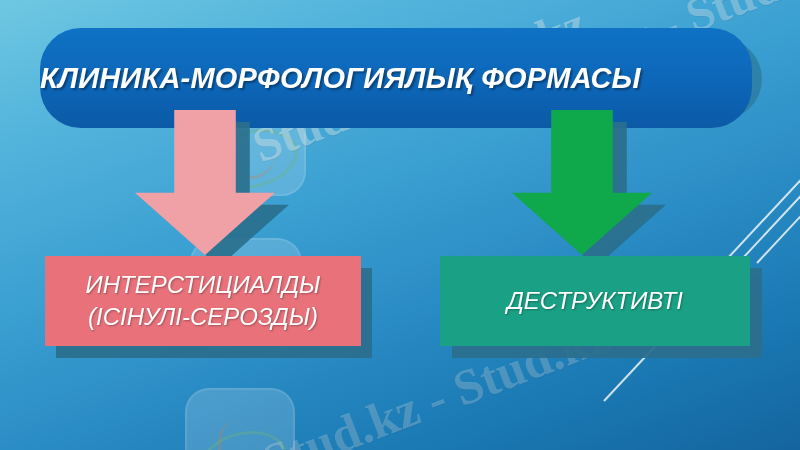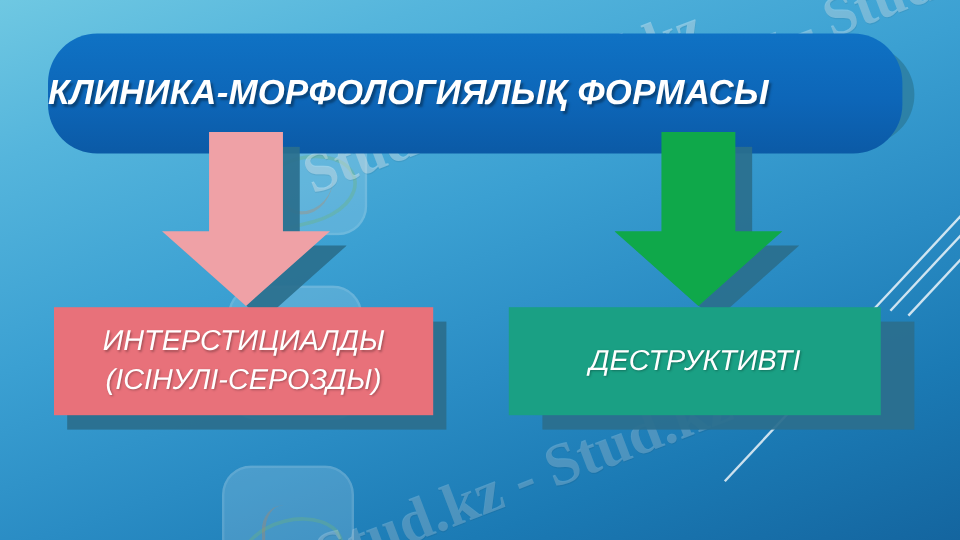--- a/index.html
+++ b/index.html
@@ -165,21 +165,21 @@
     align-items: center;
     justify-content: center;
   }
   #box-left-shadow  { left: 56px;  top: 268px; width: 316px; height: 90px; }
   #box-left {
     left: 45px; top: 256px; width: 316px; height: 90px;
     background: #e8717a;
   }
   #box-right-shadow { left: 452px; top: 268px; width: 310px; height: 90px; }
   #box-right {
-    left: 424px; top: 256px; width: 310px; height: 90px;
+    left: 440px; top: 256px; width: 310px; height: 90px;
     background: #17a082;
     background: #1aa084;
   }
   .box-line {
     color: #ffffff;
     font-family: "Liberation Sans", sans-serif;
     font-style: italic;
     font-size: 24px;
     line-height: 32px;
     white-space: nowrap;

